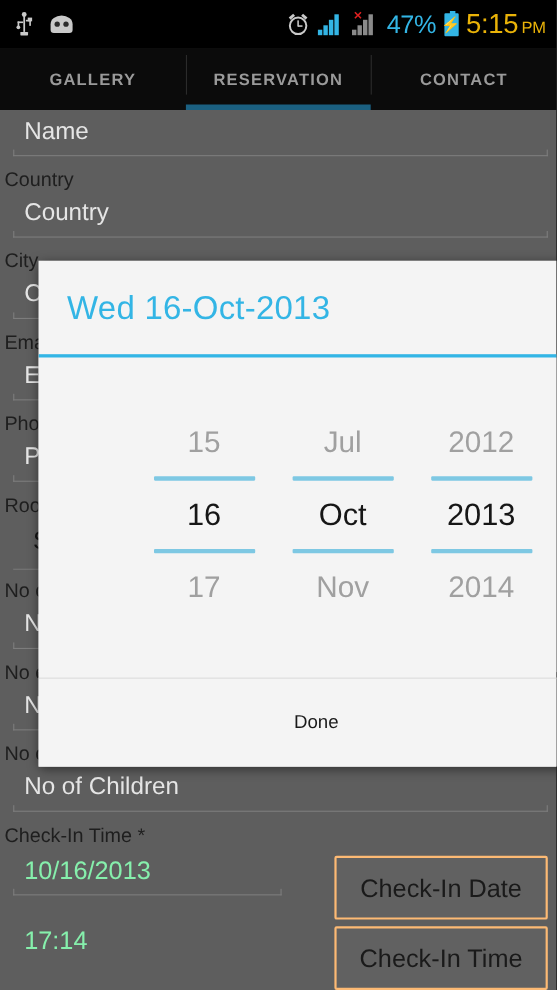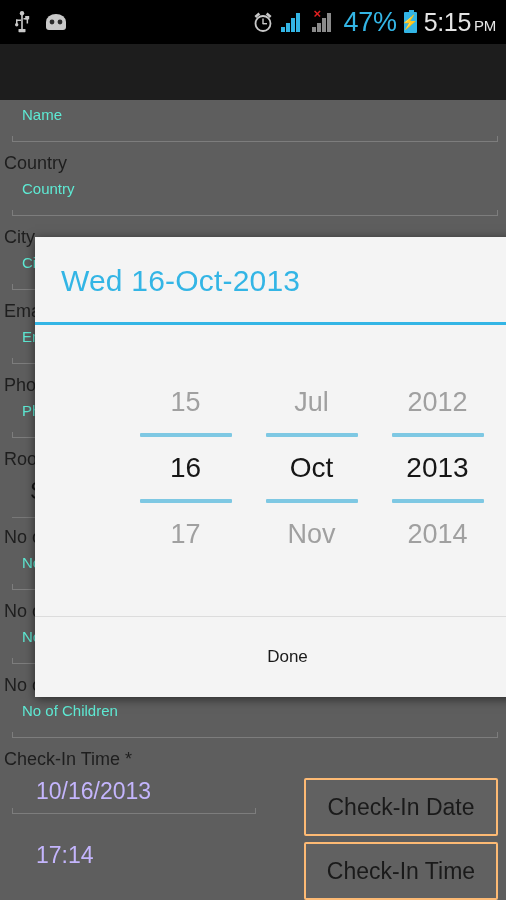--- a/index.html
+++ b/index.html
@@ -54,21 +54,21 @@
     position: absolute;
     top: -5px; left: 1px;
     color: #e02020;
     font-size: 13px;
     font-weight: bold;
     line-height: 1;
   }
 
   .batt-pct {
     color: #33b5e5;
-    font-size: 27px;
+    font-size: 23px;
     letter-spacing: -0.3px;
   }
   .batt {
     position: relative;
     width: 13px; height: 21px;
     border: 2px solid #33b5e5;
     border-radius: 1px;
     background: #33b5e5;
     box-sizing: border-box;
   }
@@ -81,21 +81,21 @@
   }
   .batt .bolt {
     position: absolute;
     top: 50%; left: 50%;
     transform: translate(-50%, -50%);
     color: #0a2b38;
     font-size: 14px;
     line-height: 1;
   }
   .clock {
-    color: #e5e5e5;
+    color: #eab308;
     font-size: 25px;
     letter-spacing: -0.3px;
   }
   .clock .ampm { font-size: 15px; margin-left: 3px; }
 
   
   .tabbar {
     position: absolute;
     top: 44px; left: 0;
     width: 506px;
@@ -149,31 +149,31 @@
   .edit {
     position: relative;
     margin: 0 8px 0 12px;
     height: 44px;
     box-sizing: border-box;
   }
   .edit .ph {
     position: absolute;
     left: 10px;
     top: 2px;
-    font-size: 15px;
-    color: #5eead4;
+    font-size: 22px;
+    color: #e5e5e5;
     white-space: nowrap;
     text-align: center;
   }
   .edit .val {
     position: absolute;
-    left: 24px;
+    left: 10px;
     top: 2px;
     font-size: 23px;
-    color: #c4b5fd;
+    color: #86efac;
     white-space: nowrap;
   }
   .edit .rule {
     position: absolute;
     left: 0; right: 0; bottom: 6px;
     height: 1px;
     background: #7d7d7d;
   }
   .edit .rule:before,
   .edit .rule:after {
@@ -370,20 +370,34 @@
         <span class="xmark">×</span>
       </span>
       <span class="batt-pct">47%</span>
       <span class="batt">
         <span class="bolt">⚡</span>
       </span>
       <span class="clock"><span>5:15</span><span class="ampm">PM</span></span>
     </div>
   </div>
 
+  <div class="tabbar">
+    <div class="tab">
+      <span>GALLERY</span>
+      <span class="underline"></span>
+    </div>
+    <div class="tab active">
+      <span>RESERVATION</span>
+      <span class="underline"></span>
+    </div>
+    <div class="tab">
+      <span>CONTACT</span>
+      <span class="underline"></span>
+    </div>
+  </div>
 
   <div class="form">
 
     <div class="edit" style="margin-top:4px">
       <span class="ph">Name</span>
       <span class="rule"></span>
     </div>
 
     <div class="field-label">Country</div>
     <div class="edit">

